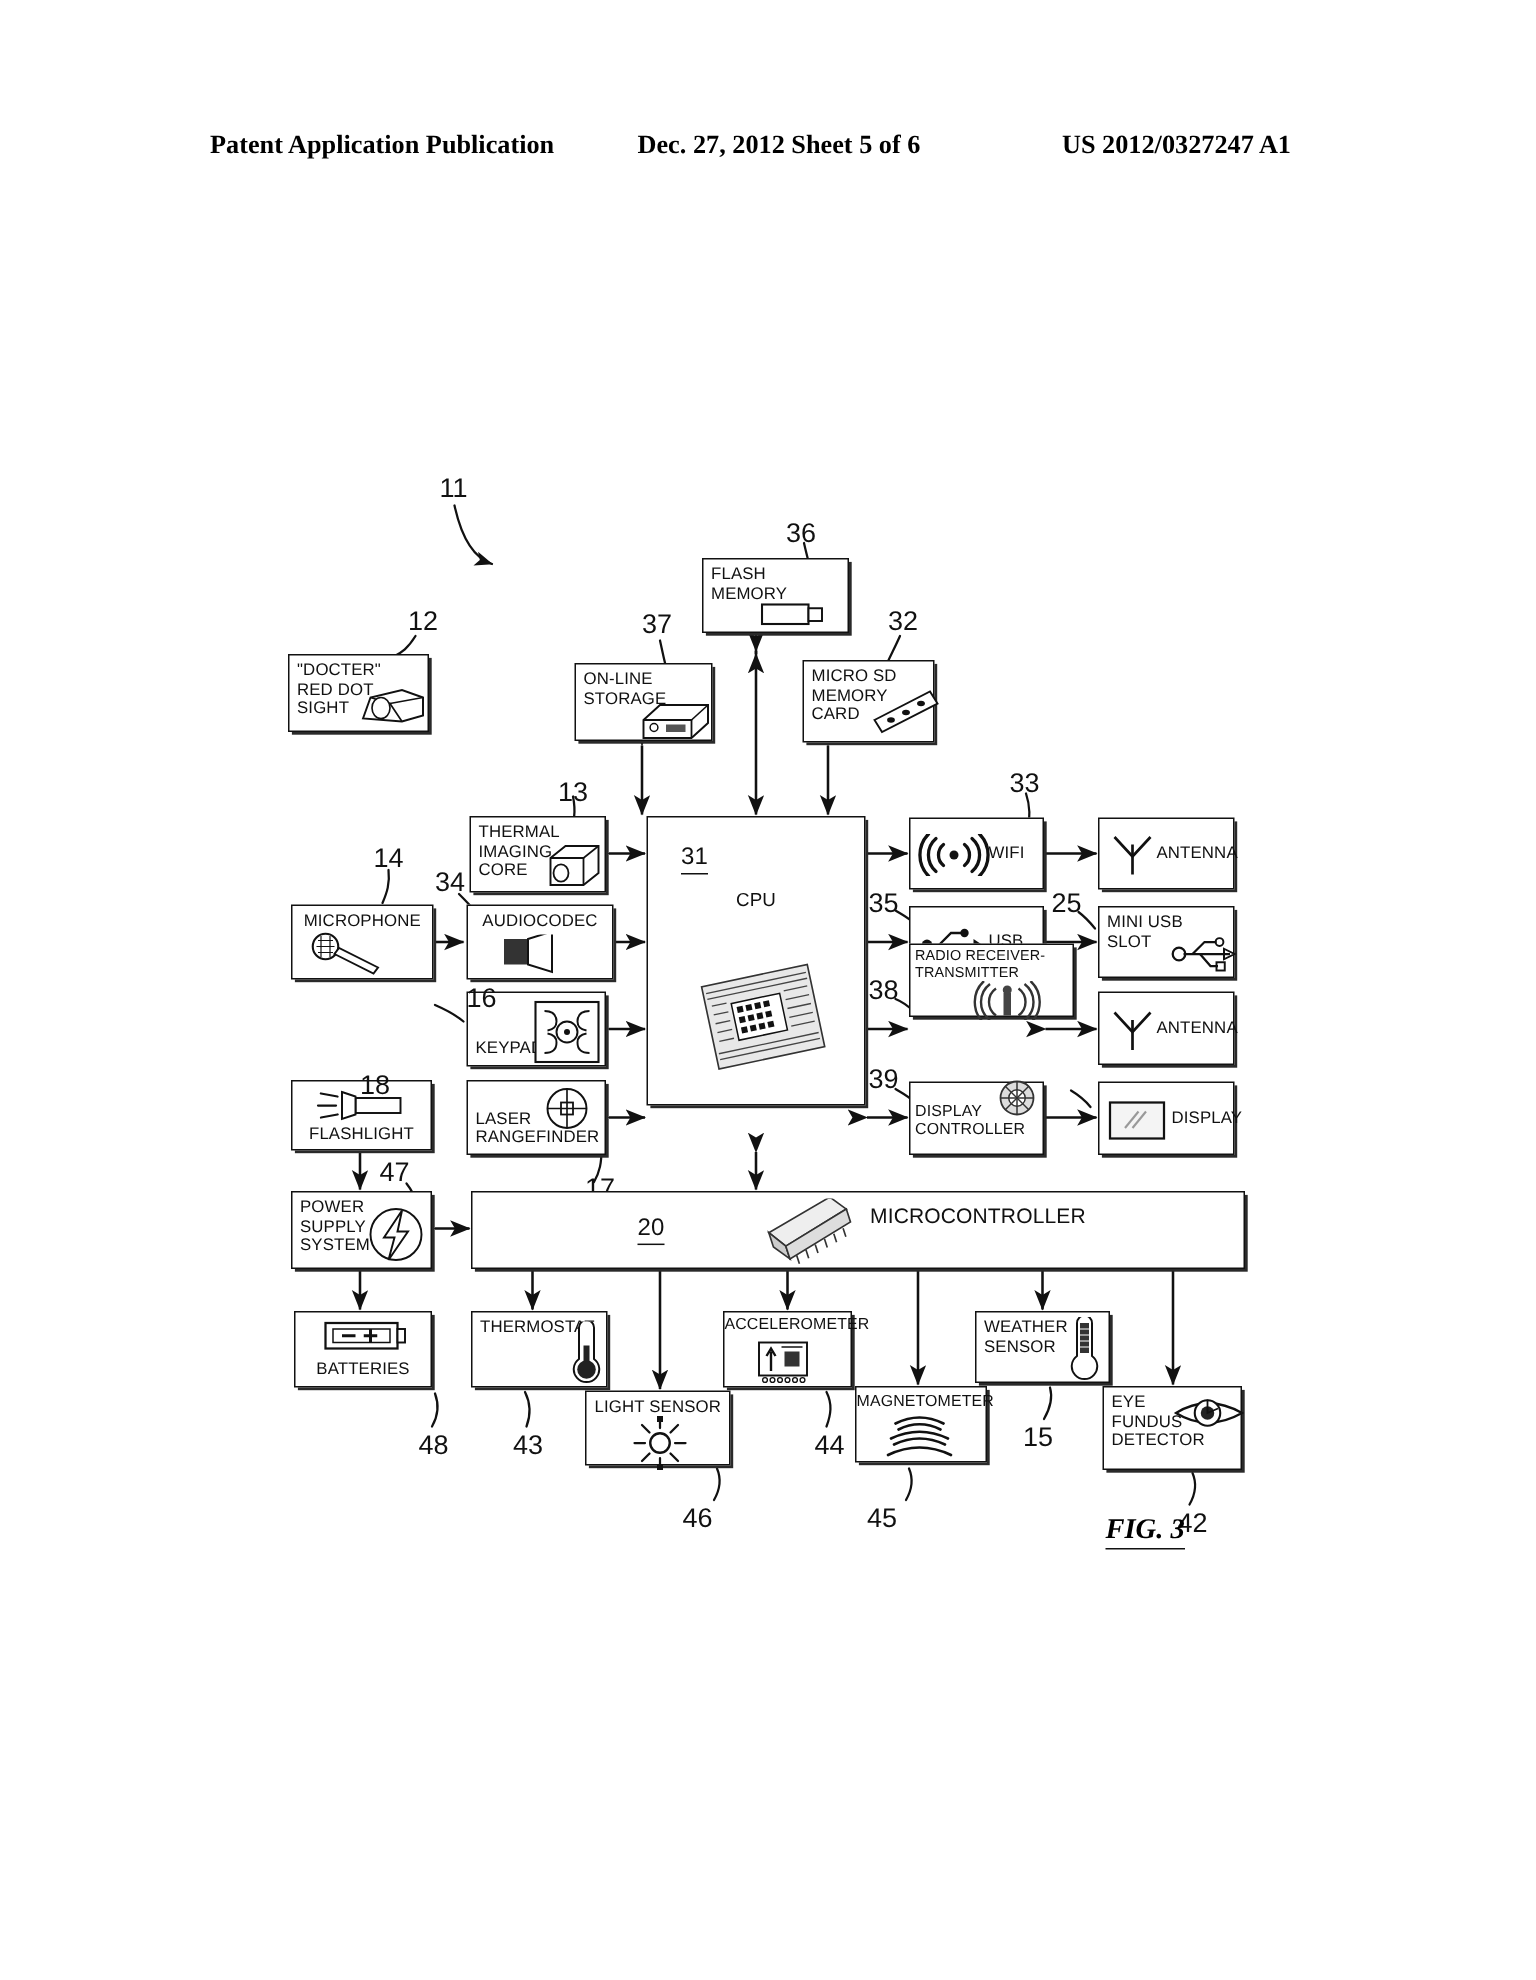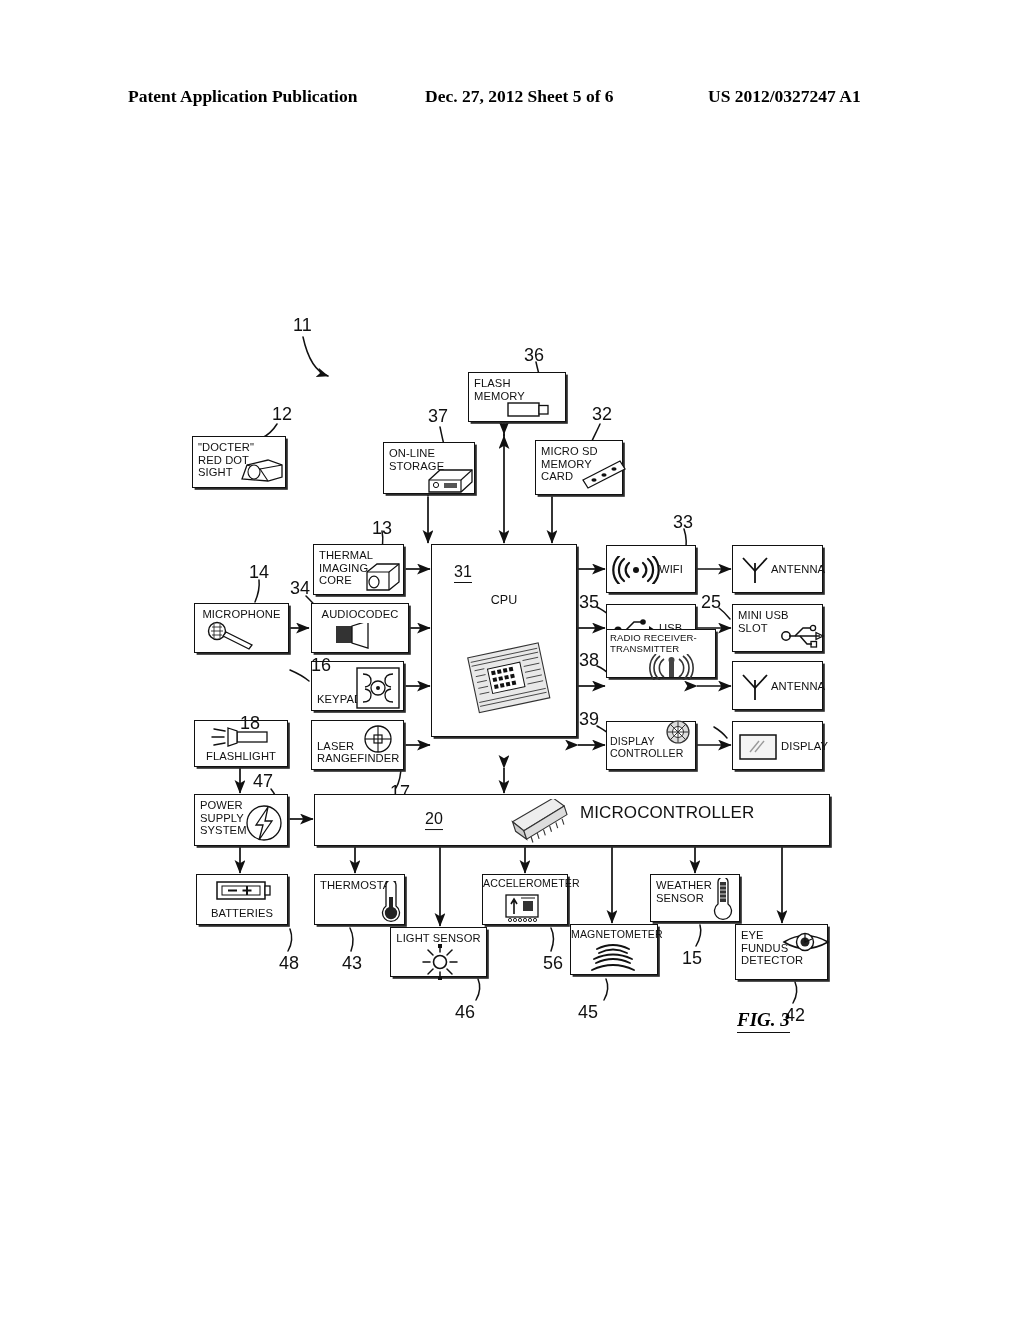--- a/index.html
+++ b/index.html
@@ -3,21 +3,21 @@
 <meta charset="utf-8">
 <style>
   html,body{margin:0;padding:0;background:#fff;}
   body{width:1024px;height:1320px;position:relative;
        font-family:"Liberation Sans",sans-serif;color:#000;}
 
   
   #hdr{position:absolute;left:0;top:86px;width:1024px;height:30px;}
   #hdr span{position:absolute;font-family:"Liberation Serif",serif;
             font-weight:bold;font-size:17.5px;white-space:nowrap;}
-  #hdr .h1{left:128px;top:0;}
+  #hdr .h1{left:140px;top:0;}
   #hdr .h2{left:425px;top:0;}
   #hdr .h3{left:708px;top:0;}
 
   
   #canvas{position:absolute;left:0;top:0;width:1024px;height:1320px;}
 
   
   .bx{position:absolute;border:1.6px solid #111;background:#fff;
       box-sizing:border-box;box-shadow:2.2px 2.2px 0 -0.4px #2a2a2a;}
   .bx .lbl{position:absolute;white-space:pre-line;line-height:1.12;
@@ -435,21 +435,21 @@
 SYSTEM</span>
   <svg class="icon" style="left:48px;top:7px;" width="42" height="42">
     <circle cx="21" cy="21" r="17" fill="#fff" stroke="#111" stroke-width="1.3"></circle>
     <path d="M25,5 L13,23 L20,23 L16,38 L29,19 L22,19 Z" fill="#fff" stroke="#111" stroke-width="1.3"></path>
   </svg>
 </div>
 <span class="ref" style="left:253px;top:771px;">47</span>
 
 <div class="bx" style="left:314px;top:794px;width:516px;height:52px;">
   <span class="lbl" style="left:110px;top:50%;transform:translateY(-50%);font-size:16px;border-bottom:1.6px solid #111;padding-bottom:1px;">20</span>
-  <span class="lbl" style="left:265px;top:8px;font-size:17px;">MICROCONTROLLER</span>
+  <span class="lbl" style="left:265px;top:8px;font-size:14px;">MICROCONTROLLER</span>
   <svg class="icon" style="left:187px;top:4px;" width="78" height="46">
     <g transform="rotate(-18 39 23)">
       <path d="M12,14 L58,4 L66,15 L20,26 Z" fill="#eee" stroke="#333" stroke-width="1.1"></path>
       <path d="M12,14 L12,24 L20,35 L20,26 Z" fill="#ccc" stroke="#333" stroke-width="1.1"></path>
       <path d="M20,26 L66,15 L66,24 L20,35 Z" fill="#ddd" stroke="#333" stroke-width="1.1"></path>
       <g stroke="#333" stroke-width="1.1" fill="none">
         <path d="M25,34 L25,40"></path>
             <path d="M32,32.5 L32,38.5"></path>
         <path d="M39,31 L39,37"></path>
             <path d="M46,29.5 L46,35.5"></path>
@@ -513,21 +513,21 @@
     <g fill="none" stroke="#111" stroke-width="0.9">
       <circle cx="7" cy="27" r="1.6"></circle>
           <circle cx="12" cy="27" r="1.6"></circle>
       <circle cx="17" cy="27" r="1.6"></circle>
           <circle cx="22" cy="27" r="1.6"></circle>
       <circle cx="27" cy="27" r="1.6"></circle>
           <circle cx="32" cy="27" r="1.6"></circle>
     </g>
   </svg>
 </div>
-<span class="ref" style="left:543px;top:953px;">56</span>
+<span class="ref" style="left:543px;top:953px;">44</span>
 
 <div class="bx" style="left:570px;top:924px;width:88px;height:51px;">
   <span class="lbl" style="left:0;right:0;text-align:center;top:4px;font-size:10.6px;">MAGNETOMETER</span>
   <svg class="icon" style="left:16px;top:16px;" width="58" height="34">
     <g fill="none" stroke="#111" stroke-width="1.8" stroke-linecap="round">
       <path d="M10,8 Q26,0 42,8"></path>
       <path d="M12,12 Q26,5 40,12"></path>
       <path d="M7,18 Q26,9 45,18"></path>
       <path d="M9,22 Q26,14 43,22"></path>
       <path d="M5,29 Q26,19 47,29"></path>

